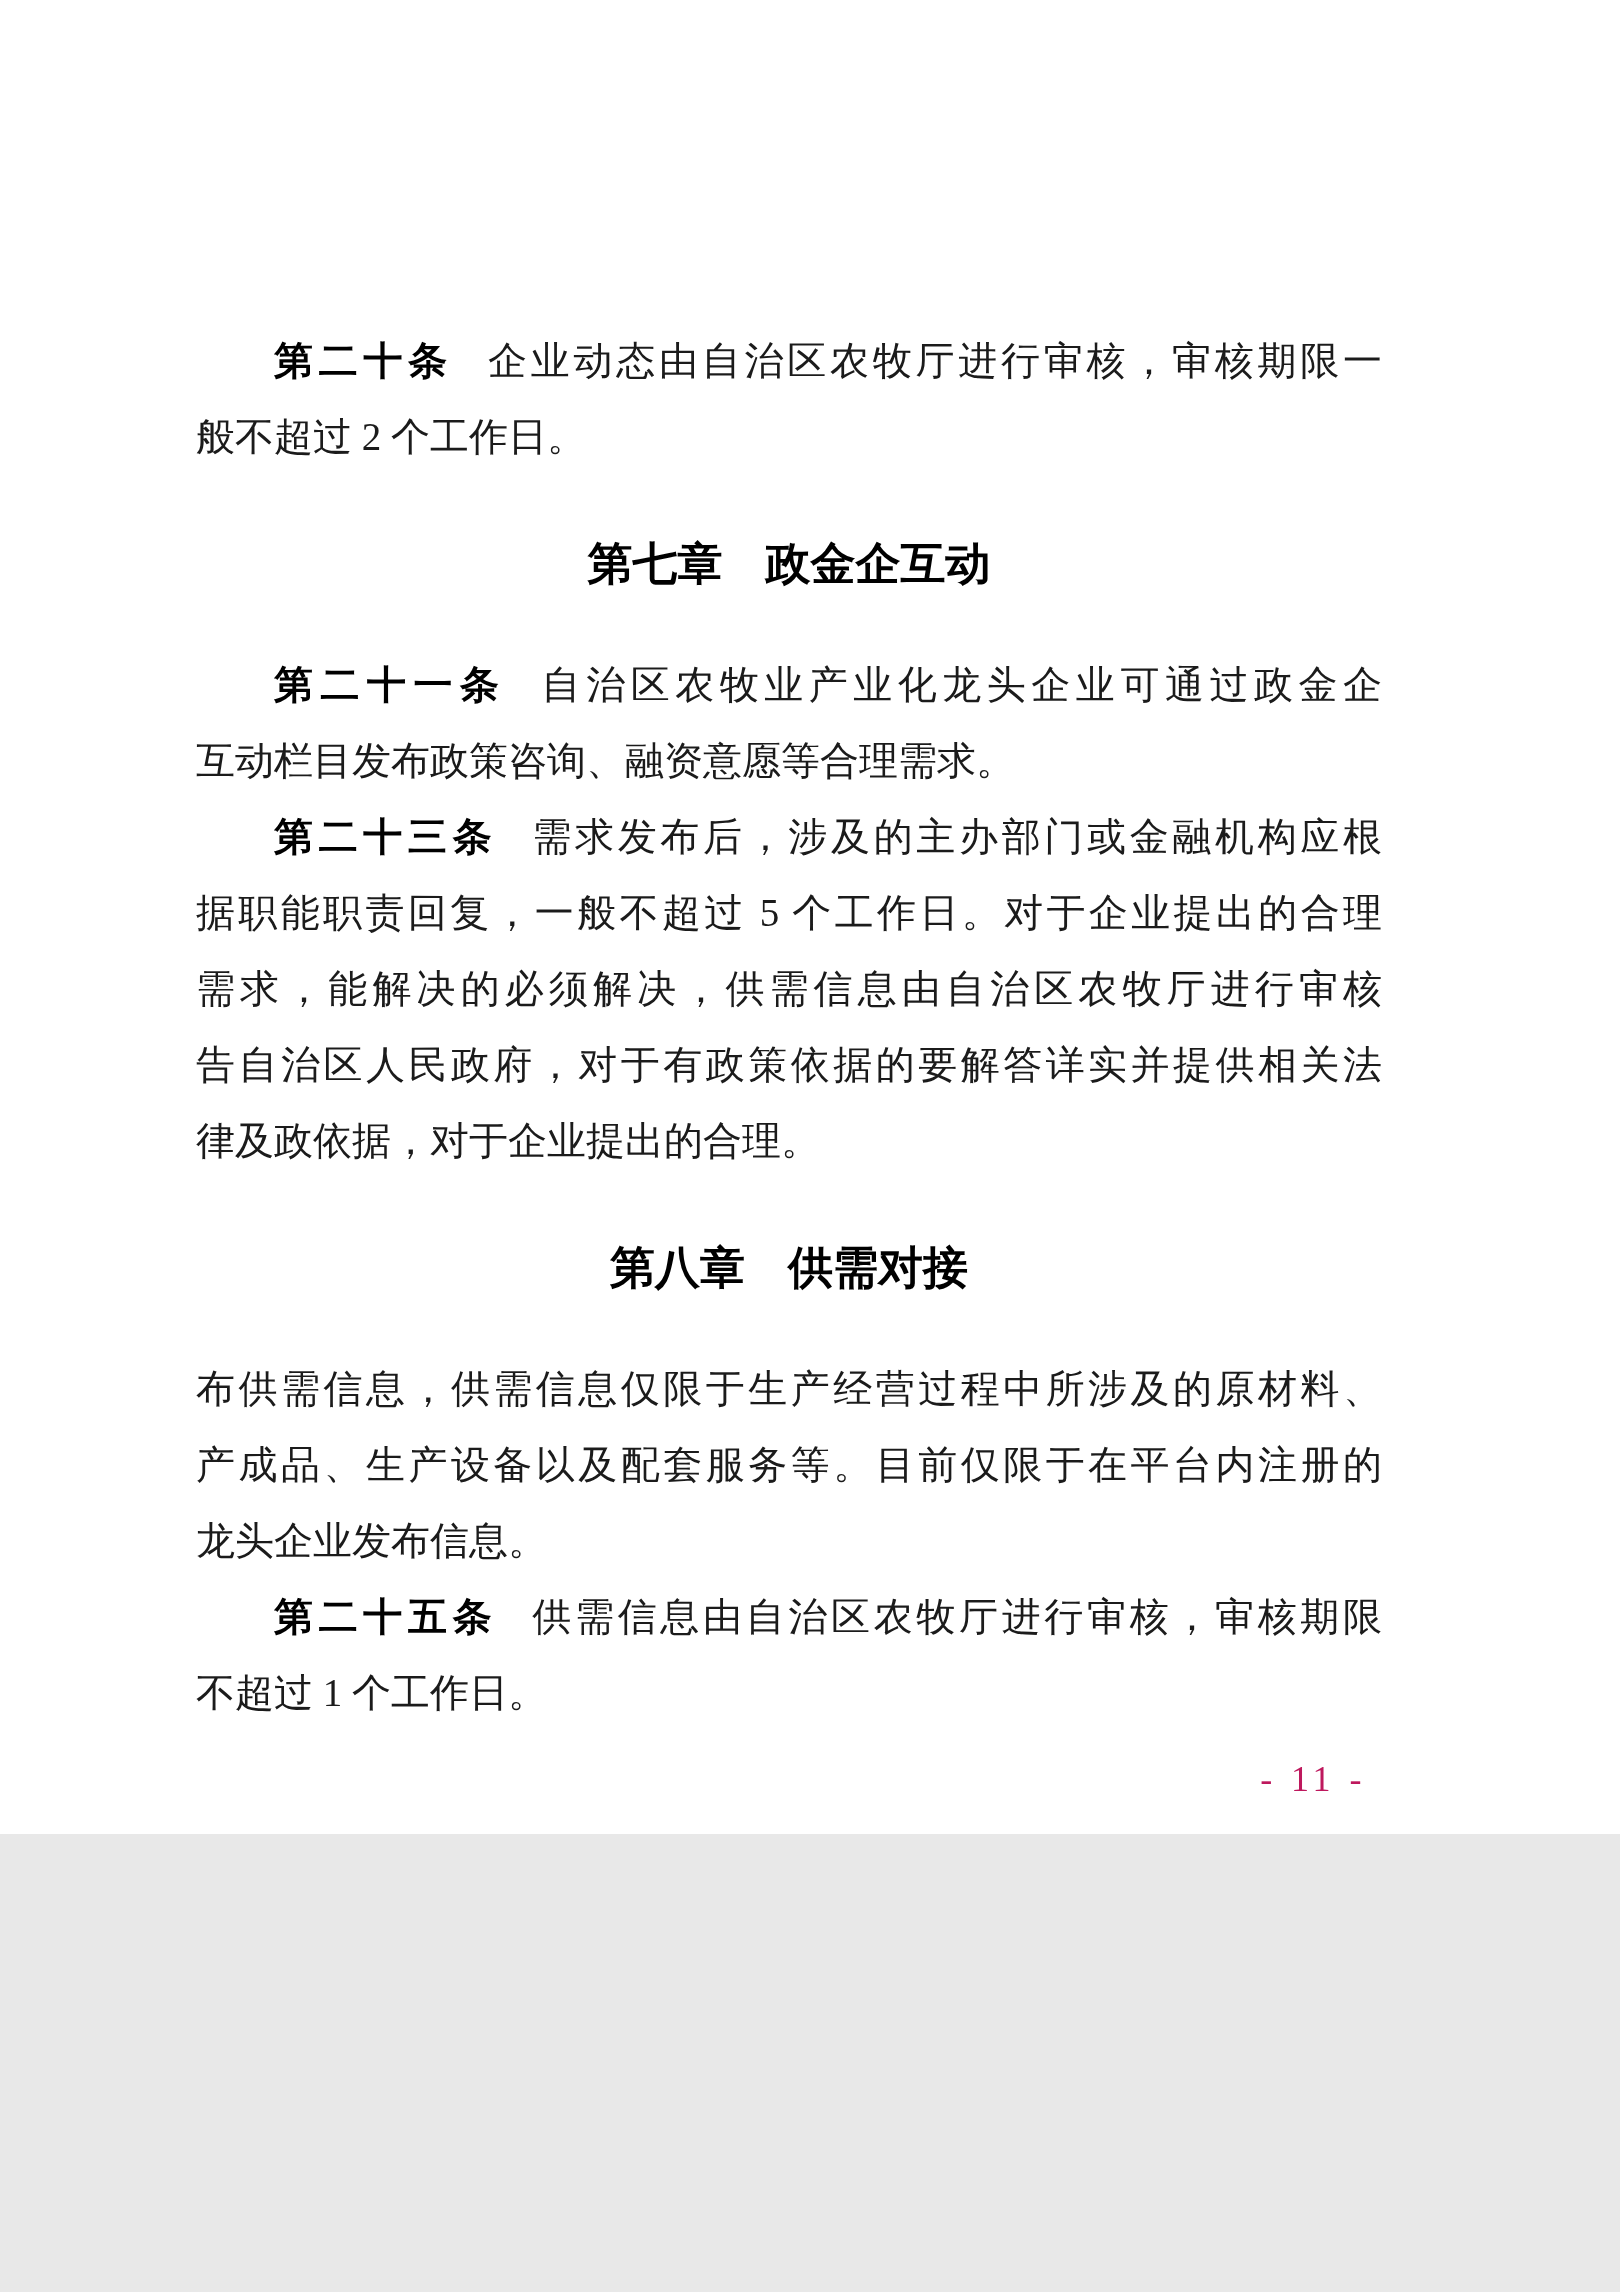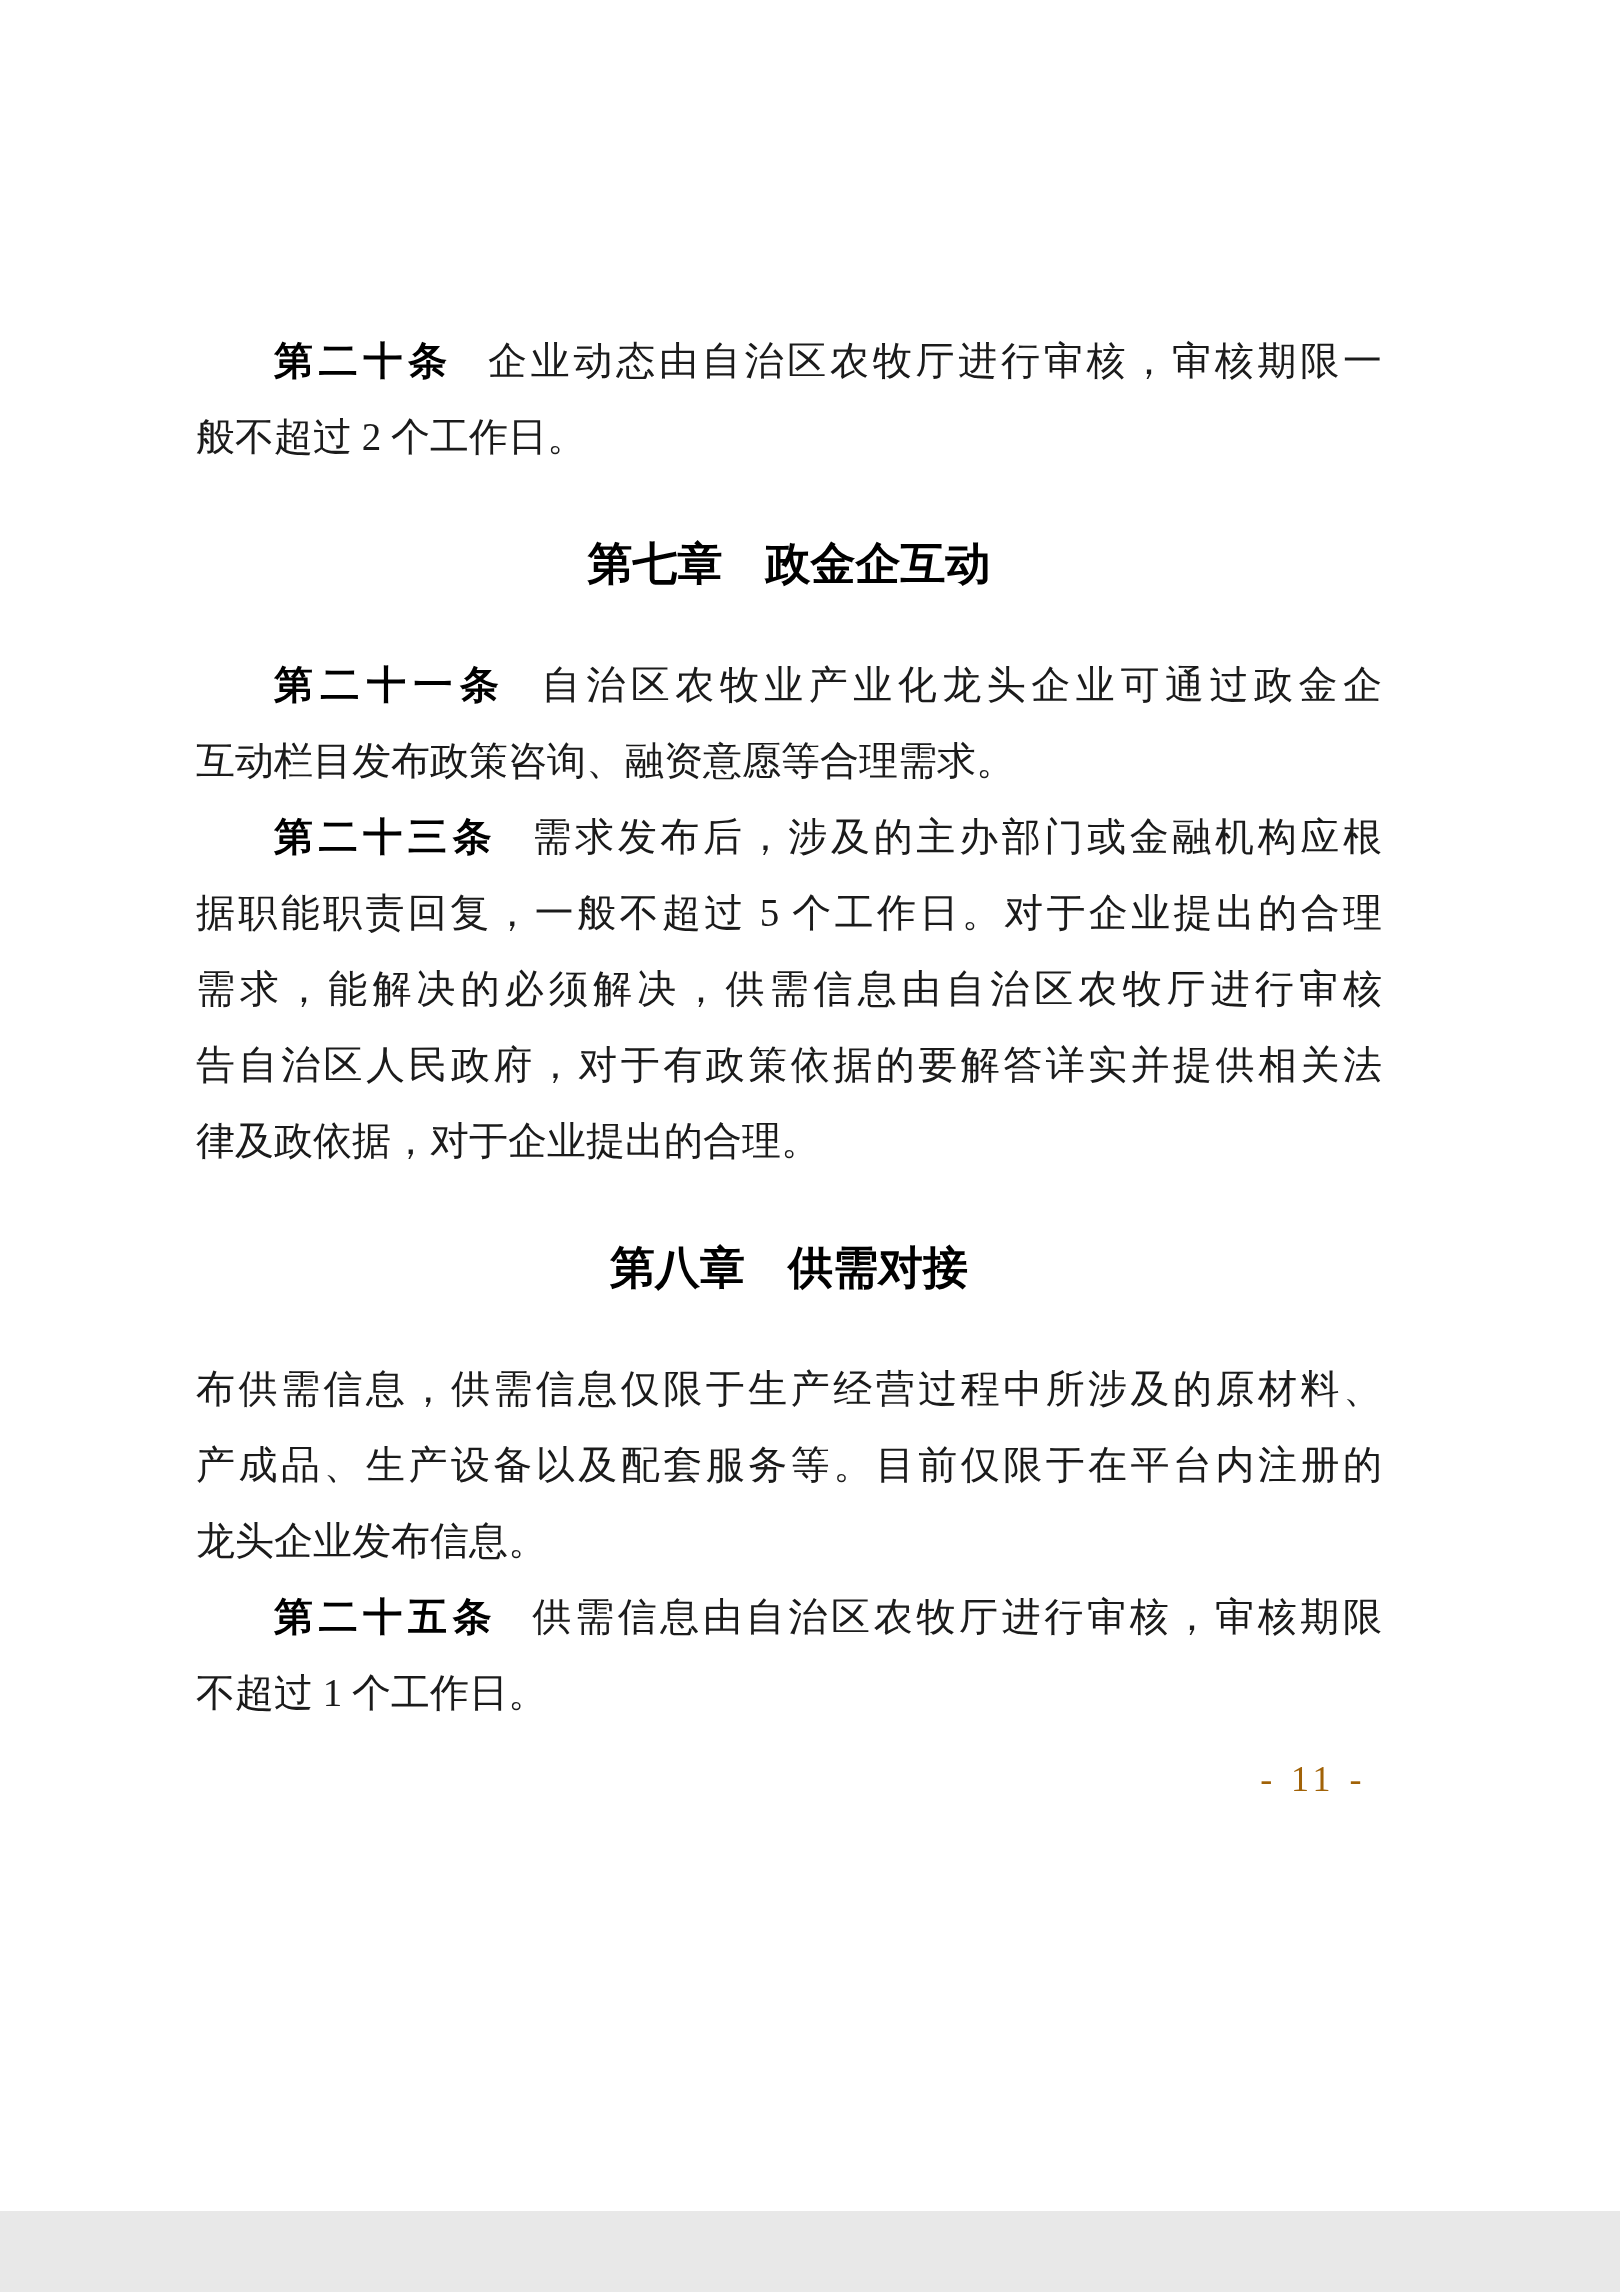--- a/index.html
+++ b/index.html
@@ -3,21 +3,21 @@
 <meta charset="utf-8">
 <style>
   html, body {
     margin: 0;
     padding: 0;
     background: #e8e8e8;
   }
   .sheet {
     position: relative;
     width: 1620px;
-    height: 2211px;
+    height: 1834px;
     margin: 0 auto;
     background: #ffffff;
     overflow: hidden;
     color: #1b1b1b;
     font-family: "Liberation Serif", "DejaVu Serif", serif;
   }
   .content {
     box-sizing: content-box;
     width: 1186px;
     padding: 323px 0 0 196px;
@@ -57,21 +57,21 @@
     width: 43px;
   }
   .page-num {
     margin-top: 27.4px;
     width: 1186px;
     box-sizing: border-box;
     padding-right: 15.7px;
     text-align: right;
     font-size: 36px;
     letter-spacing: 4.9px;
-    color: #a16207;
+    color: #be185d;
   }
 </style>
 </head>
 <body>
 
 <div class="sheet">
   <div class="content">
 
     <div>
       <div class="line first fill"><span class="art-num">第二十条</span><span>企业动态由自治区农牧厅进行审核，审核期限一</span></div>

